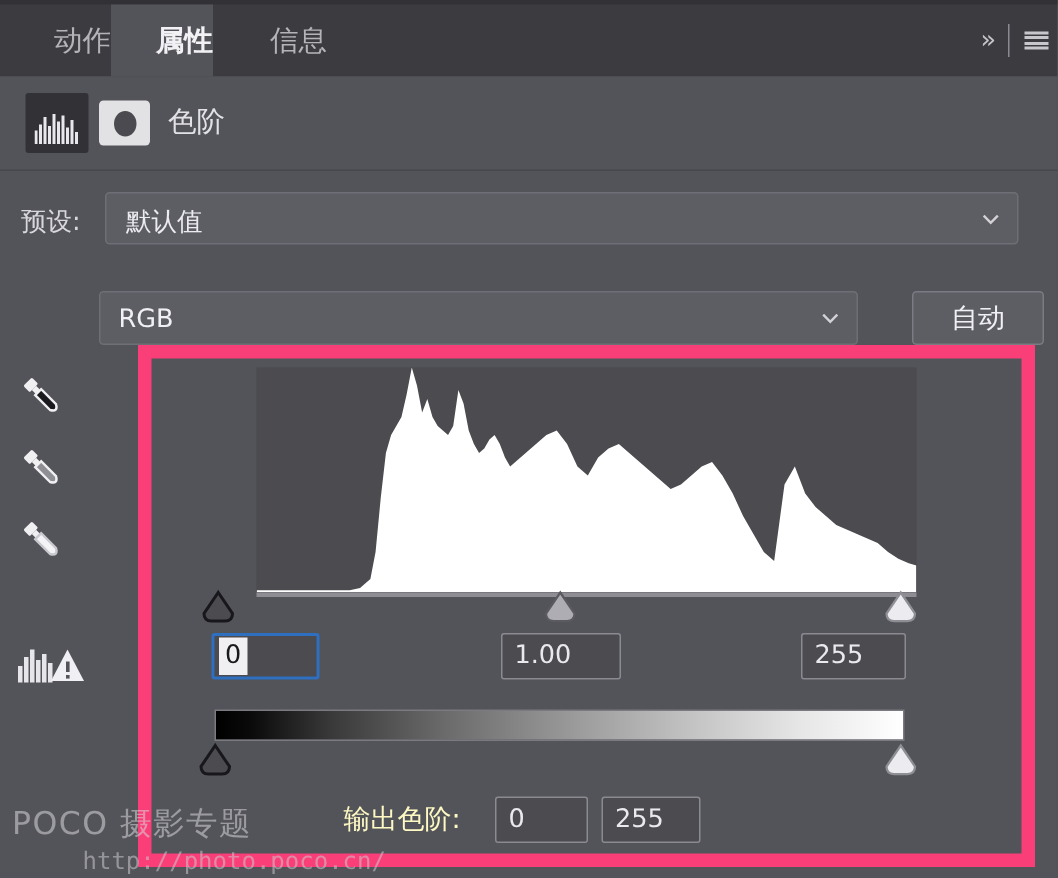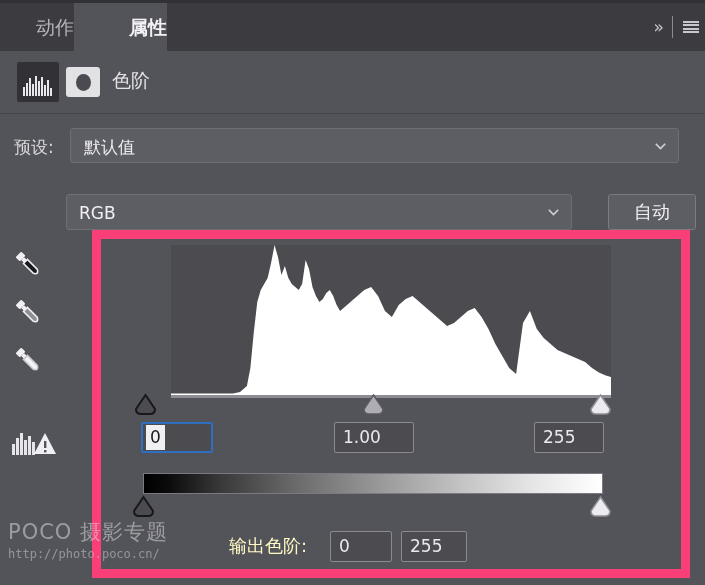--- a/index.html
+++ b/index.html
@@ -36,21 +36,20 @@
     line-height: 48px;
     font-size: 19px;
     text-align: right;
     color: #b4b4b8;
     cursor: pointer;
   }
   .tab.active {
     background: #53535a;
     color: #f2f2f4;
     font-weight: bold;
-    padding-left: 25px;
   }
   #tab-actions { left: 2px; width: 72px; }
   #tab-props   { left: 74px; width: 68px; }
   #tab-info    { left: 142px; width: 76px; }
 
   #tabbar-right {
     position: absolute;
     right: 0; top: 3px;
     height: 48px;
     display: flex;
@@ -291,49 +290,53 @@
     left: 229px; top: 534px;
     font-size: 18px;
     color: #fef9c3;
   }
   #out-black-field { left: 330px; top: 531px; width: 62px; }
   #out-white-field { left: 401px; top: 531px; width: 66px; }
 
   
   #watermark {
     position: absolute;
-    left: 8px; top: 518px;
+    left: 8px; top: 535px;
     z-index: 8;
     pointer-events: none;
     opacity: 0.55;
   }
   #wm-main {
     font-size: 21px;
     color: #d6d6da;
     letter-spacing: 1px;
     font-family: "DejaVu Sans", "Liberation Sans", sans-serif;
   }
   #wm-url {
-    font-size: 12px;
+    font-size: 16px;
     color: #cacace;
     margin-top: 1px;
     font-family: "DejaVu Sans Mono", "Liberation Mono", monospace;
+    margin-left: 47px;
   }
 </style>
 </head>
 <body>
 
 <div id="tabbar">
   <div class="topline"></div>
 
   <div class="tab" id="tab-actions">
     <span>动作</span>
   </div>
   <div class="tab active" id="tab-props">
     <span>属性</span>
+  </div>
+  <div class="tab" id="tab-info">
+    <span>信息</span>
   </div>
 
   <div id="tabbar-right">
     <div id="collapse-icon">»</div>
     <div id="tabbar-divider"></div>
     <div id="menu-icon">
       <i></i>
         <i></i>
         <i></i>
         <i></i>

